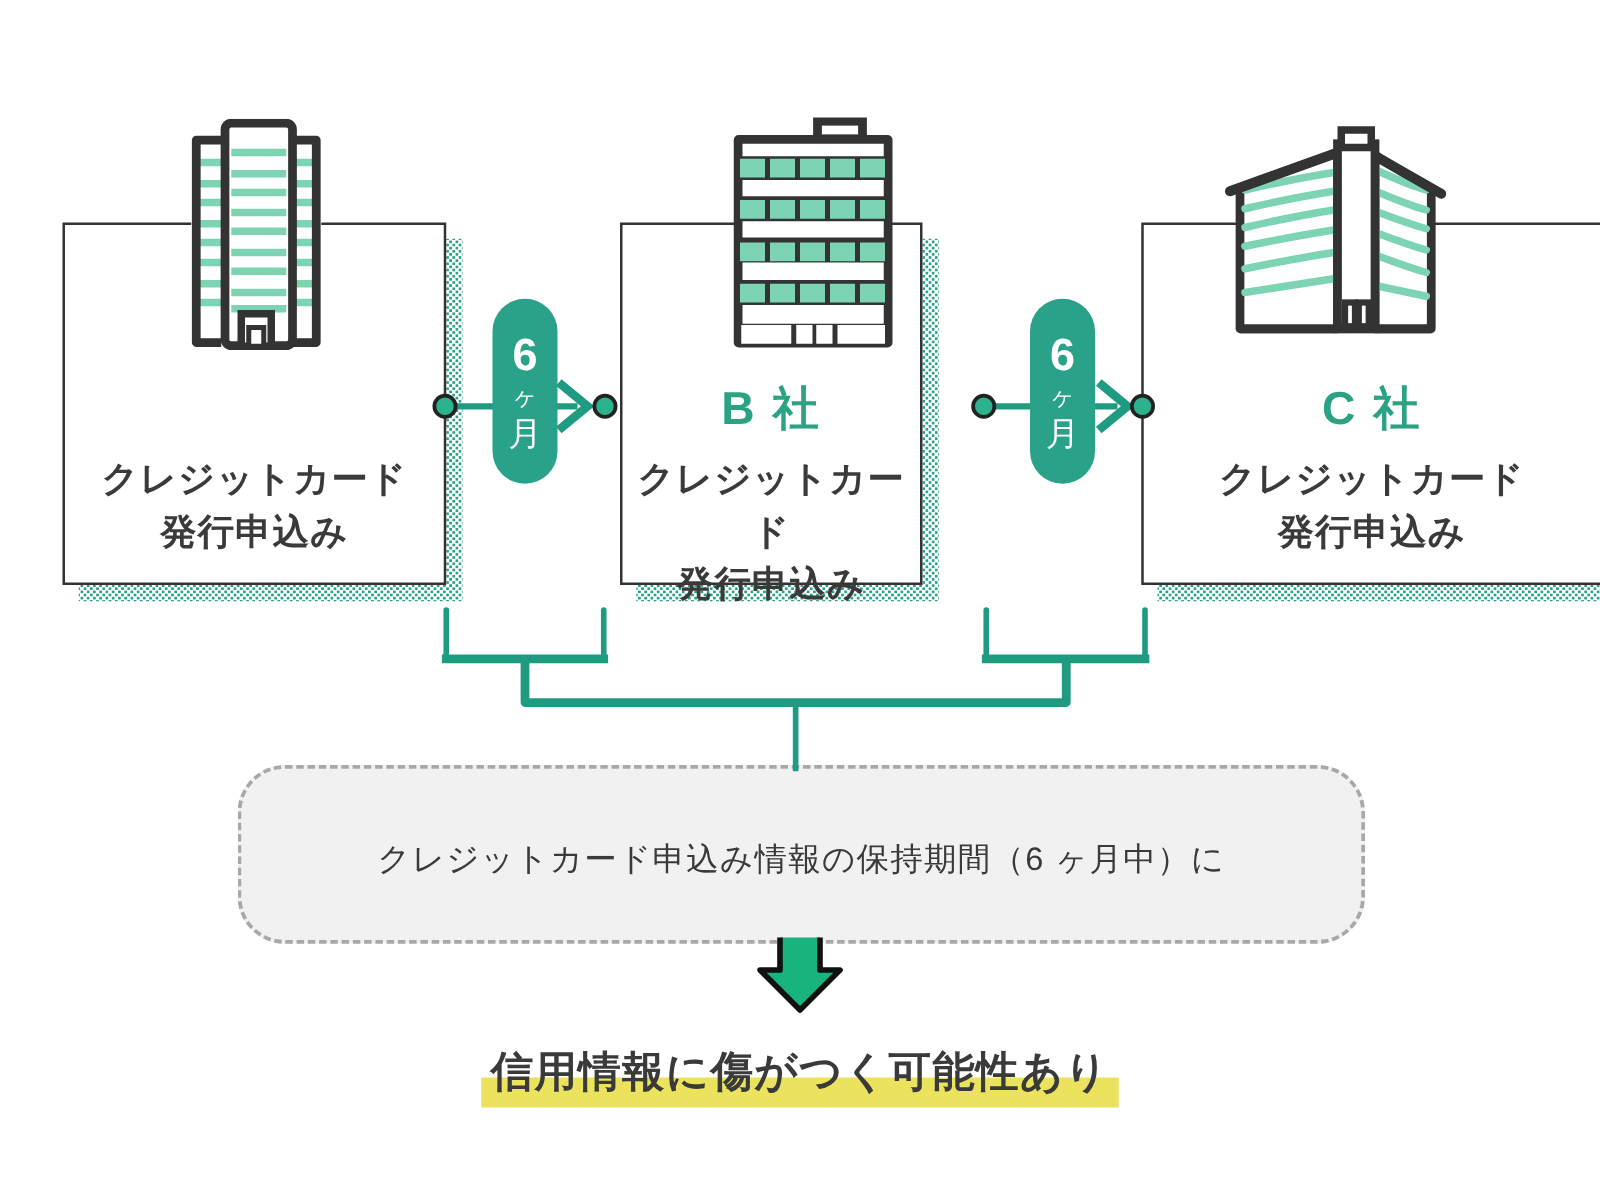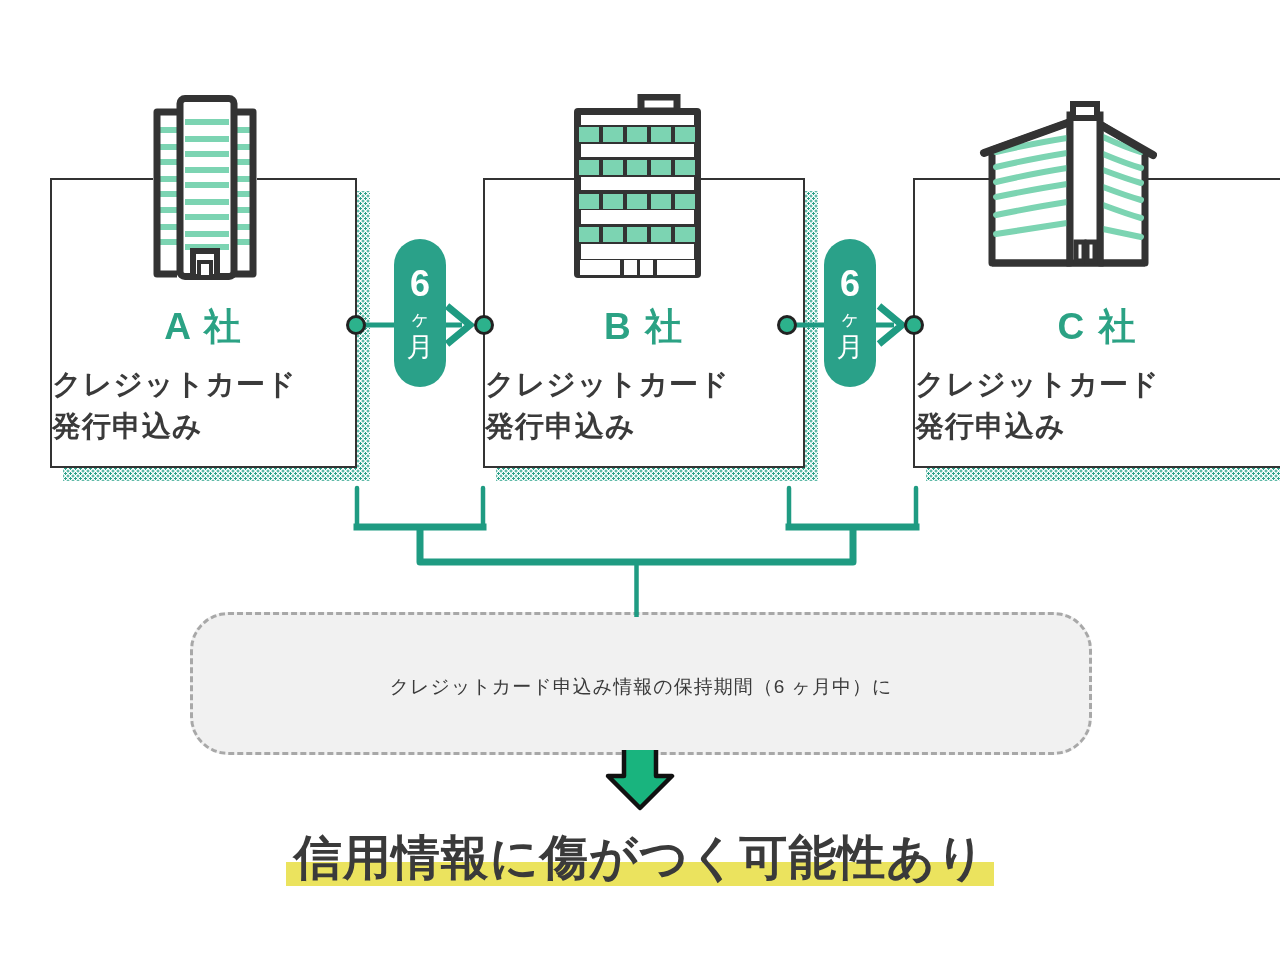--- a/index.html
+++ b/index.html
@@ -11,48 +11,48 @@
   .card-wrap{position:absolute;top:178px;height:290px;z-index:1;}
   .pattern-shadow{position:absolute;inset:0;transform:translate(13px,13px);
     background-image:
       radial-gradient(var(--badge-green,#2AA189) 1.1px, transparent 1.3px),
       radial-gradient(var(--badge-green,#2AA189) 1.1px, transparent 1.3px);
     background-size:5px 5px;background-position:0 0,2.5px 2.5px;}
   .card{position:absolute;inset:0;background:#fff;border:2px solid #333;box-sizing:border-box;}
   .building{position:absolute;pointer-events:none;}
   .company{position:absolute;top:122px;left:0;width:100%;text-align:center;
     font-size:37px;font-weight:700;letter-spacing:2px;color:var(--label-green,#2BA284);}
-  .card-lines{position:absolute;top:183px;left:0;width:100%;
+  .card-lines{position:absolute;top:183px;left:0;width:100%;text-align:center;
     font-size:29px;font-weight:700;line-height:42px;letter-spacing:1px;color:var(--text-dark,#3A3A3A);}
 
   
   .connectors{position:absolute;left:0;top:0;width:1280px;height:960px;z-index:2;pointer-events:none;}
 
   
   .pill{position:absolute;top:239px;width:52px;height:148px;border-radius:26px;
     background:var(--badge-green,#2AA189);z-index:3;display:flex;flex-direction:column;
     align-items:center;justify-content:center;color:#fff;gap:2px;}
   .pill .p-num{font-size:36px;font-weight:600;line-height:40px;}
   .pill .p-sm{font-size:20px;font-weight:500;line-height:24px;}
   .pill .p-md{font-size:27px;font-weight:500;line-height:30px;}
 
   
   .note{position:absolute;left:190px;top:612px;width:902px;height:143px;box-sizing:border-box;
     background:var(--note-bg,#F1F1F1);border:3px dashed var(--note-border,#A8A8A8);border-radius:38px;
     display:flex;flex-direction:column;align-items:center;justify-content:center;
     padding-top:6px;gap:8px;z-index:1;}
-  .note-line1{font-size:19px;font-weight:500;line-height:32px;letter-spacing:1px;color:var(--text-dark,#3A3A3A);}
+  .note-line1{font-size:26px;font-weight:500;line-height:32px;letter-spacing:1px;color:var(--text-dark,#3A3A3A);}
   .note-line2{font-size:35px;font-weight:700;line-height:44px;letter-spacing:1px;color:var(--text-dark,#3A3A3A);}
 
   
   .down-arrow{position:absolute;left:600px;top:744px;z-index:2;}
 
   
   .conclusion{position:absolute;left:0;top:829px;width:100%;text-align:center;z-index:1;}
-  .conclusion-text{display:inline-block;font-size:48px;font-weight:700;line-height:58px;
+  .conclusion-text{display:inline-block;font-size:34px;font-weight:700;line-height:58px;
     letter-spacing:1px;color:var(--text-dark,#3A3A3A);padding:0 8px;
     background:linear-gradient(var(--highlight-yellow,#EBE35E),var(--highlight-yellow,#EBE35E)) no-repeat;
     background-size:100% 24px;background-position:0 33px;}
 </style>
 </head>
 <body>
 
 <div class="canvas">
 
   <div class="card-wrap" style="left:50px;width:307px">
@@ -66,29 +66,28 @@
         </g>
         <path d="M30 17H10V179h20" fill="none" stroke="#333" stroke-width="7" stroke-linejoin="round"></path>
         <path d="M86 17h20V179H86" fill="none" stroke="#333" stroke-width="7" stroke-linejoin="round"></path>
         <rect x="33" y="3.5" width="54" height="178" rx="5" fill="#fff" stroke="#333" stroke-width="7"></rect>
         <g stroke="#7CD4B2" stroke-width="6">
           <path d="M38 27H82M38 44H82M38 59H82M38 75H82M38 90H82M38 107H82M38 122H82M38 139H82M38 152H82"></path>
         </g>
         <rect x="46" y="156" width="24" height="26" fill="#fff" stroke="#333" stroke-width="6"></rect>
         <rect x="52" y="167" width="12" height="15" fill="#fff" stroke="#333" stroke-width="4"></rect>
       </svg>
-      <div class="company">A 社</div>
       <div class="card-lines">
         <div>クレジットカード</div>
         <div>発行申込み</div>
       </div>
     </div>
   </div>
 
-  <div class="card-wrap" style="left:483px;width:322px">
+  <div class="card-wrap" style="left:496px;width:242px">
     <div class="pattern-shadow"></div>
     <div class="card">
       <svg class="building" style="left:85px;top:-86px" width="135" height="190" viewBox="0 0 135 190">
         <rect x="71" y="3" width="36" height="14" fill="#fff" stroke="#333" stroke-width="7"></rect>
         <rect x="4" y="14" width="127" height="170" rx="4" fill="#333"></rect>
         <g fill="#fff">
           <rect x="11" y="21" width="113" height="10"></rect>
           <rect x="11" y="50" width="113" height="13"></rect>
           <rect x="11" y="83" width="113" height="13"></rect>
           <rect x="11" y="116" width="113" height="14"></rect>

